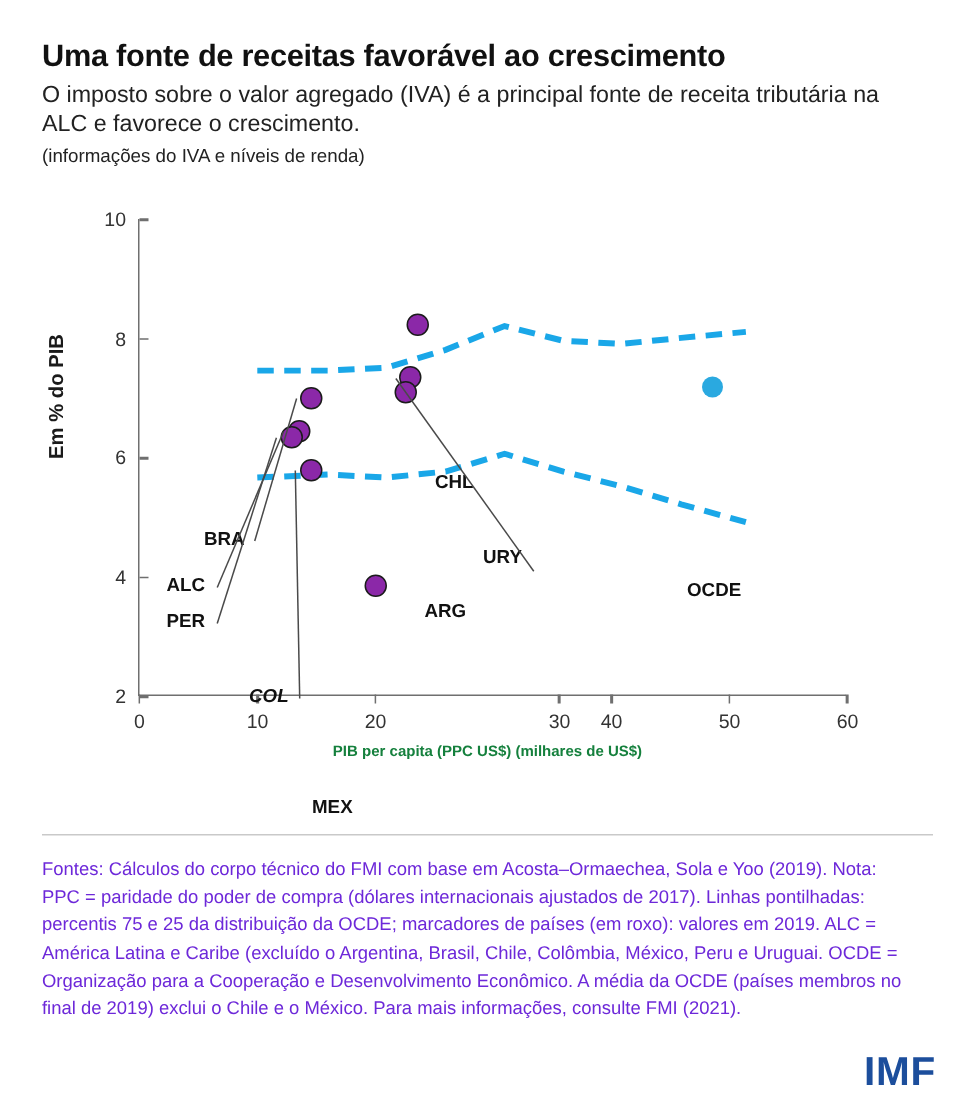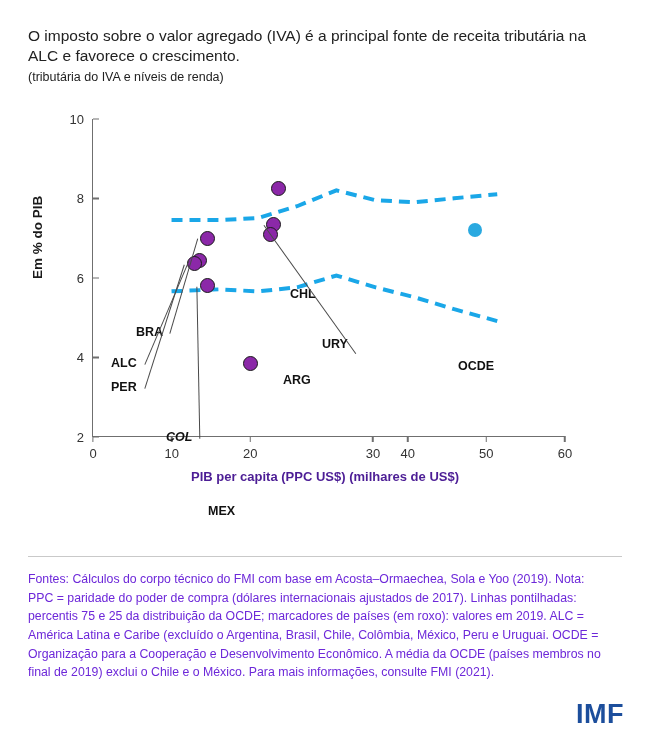--- a/index.html
+++ b/index.html
@@ -110,23 +110,23 @@
     font-weight: bold;
     color: #1a1a1a;
     white-space: nowrap;
   }
   .xlabel {
     position: absolute;
     left: 0;
     top: 370px;
     width: 650px;
     text-align: center;
-    font-size: 13px;
-    font-weight: bold;
-    color: #4c1d95;
+    font-size: 10px;
+    font-weight: bold;
+    color: #15803d;
   }
   .marker {
     position: absolute;
     width: 15px;
     height: 15px;
     margin-left: -7.5px;
     margin-top: -7.5px;
     border-radius: 50%;
     background: #8b28a8;
     border: 1.6px solid #1b1b1b;
@@ -191,22 +191,23 @@
     letter-spacing: 0.5px;
     margin-left: 36px;
   }
 </style>
 </head>
 <body>
 
 <div class="page">
 
   <div class="header">
+    <h1 class="title">Uma fonte de receitas favorável ao crescimento</h1>
     <p class="subtitle">O imposto sobre o valor agregado (IVA) é a principal fonte de receita tributária na ALC e favorece o crescimento.</p>
-    <p class="subnote">(tributária do IVA e níveis de renda)</p>
+    <p class="subnote">(informações do IVA e níveis de renda)</p>
   </div>
 
   <div class="chart-wrap">
     <div class="ylabel">Em % do PIB</div>
     <div class="xlabel">PIB per capita (PPC US$) (milhares de US$)</div>
 
     <div class="plot" id="plot">
       <svg class="lines" id="lines" viewBox="0 0 472 318" preserveAspectRatio="none">
           <polyline points="78.7,101.4 125.9,101.4 165.2,99.4 204.5,87.5 243.9,71.6 283.2,81.5 322.5,83.5 361.9,79.5 405.1,75.5" fill="none" stroke="#1aa7e8" stroke-width="4" stroke-dasharray="11,7" stroke-linecap="butt"></polyline>
           <polyline points="78.7,172.9 125.9,170.9 165.2,172.9 204.5,168.9 243.9,157.0 283.2,168.9 322.5,178.9 361.9,190.8 405.1,202.7" fill="none" stroke="#1aa7e8" stroke-width="4" stroke-dasharray="11,7" stroke-linecap="butt"></polyline>

